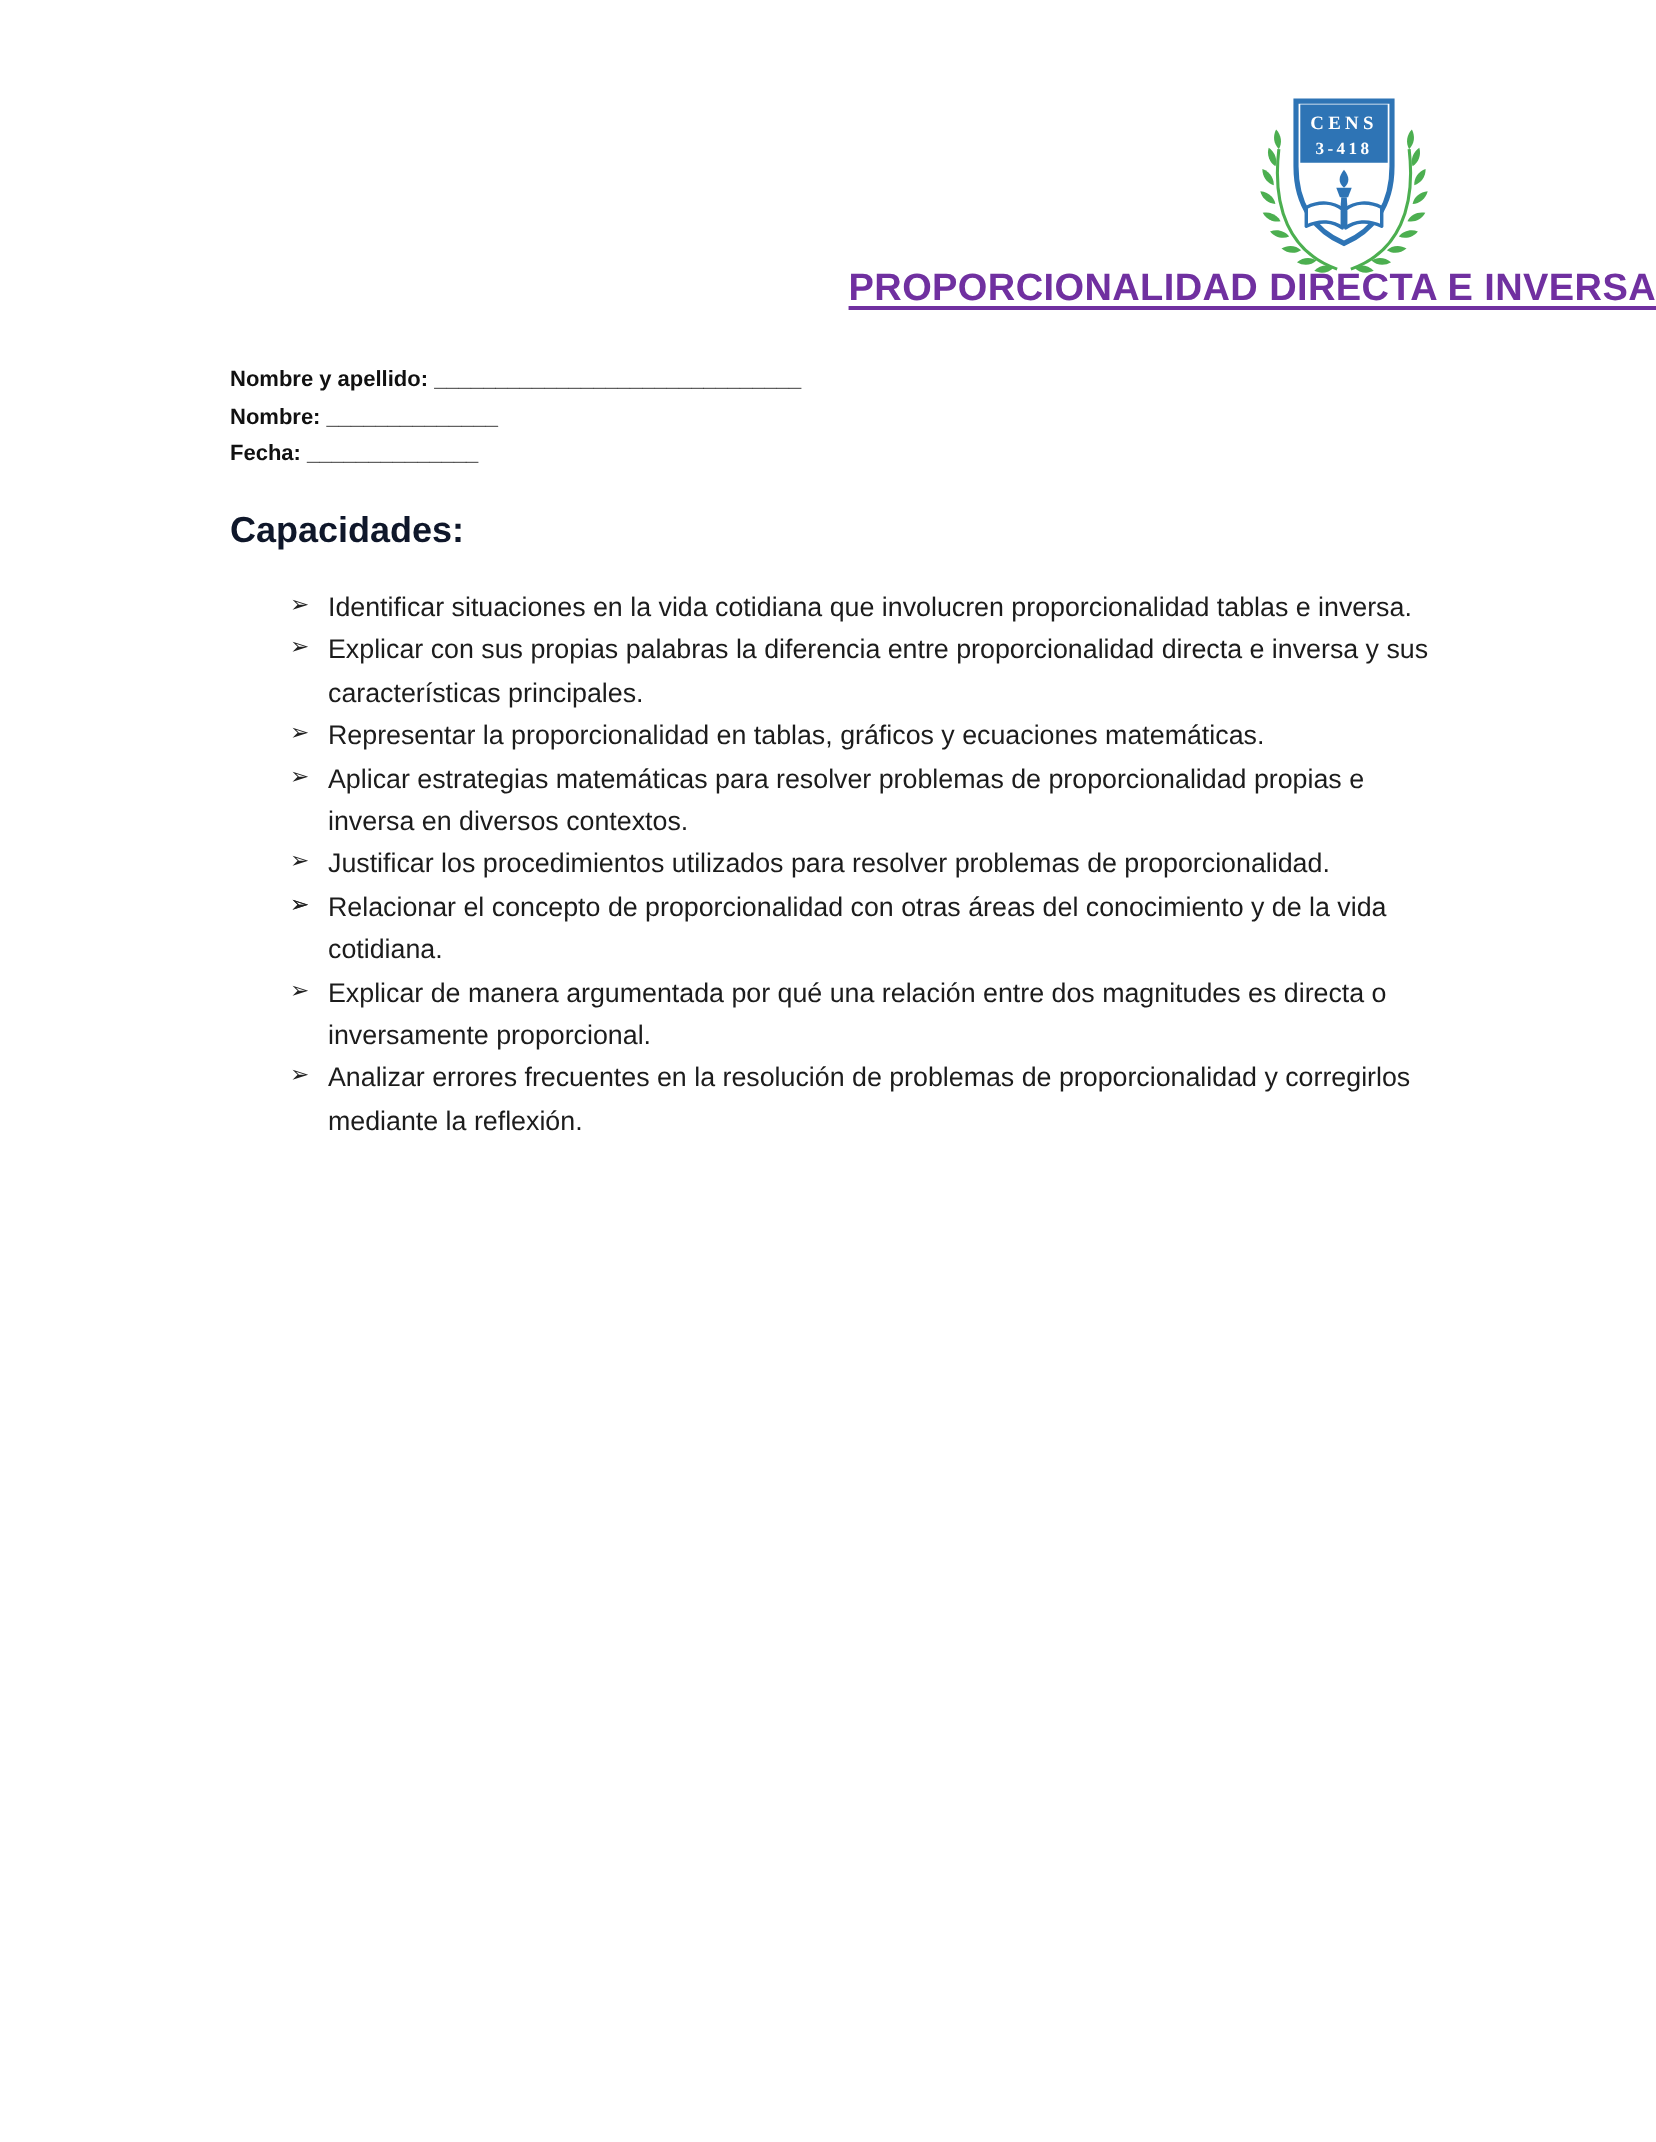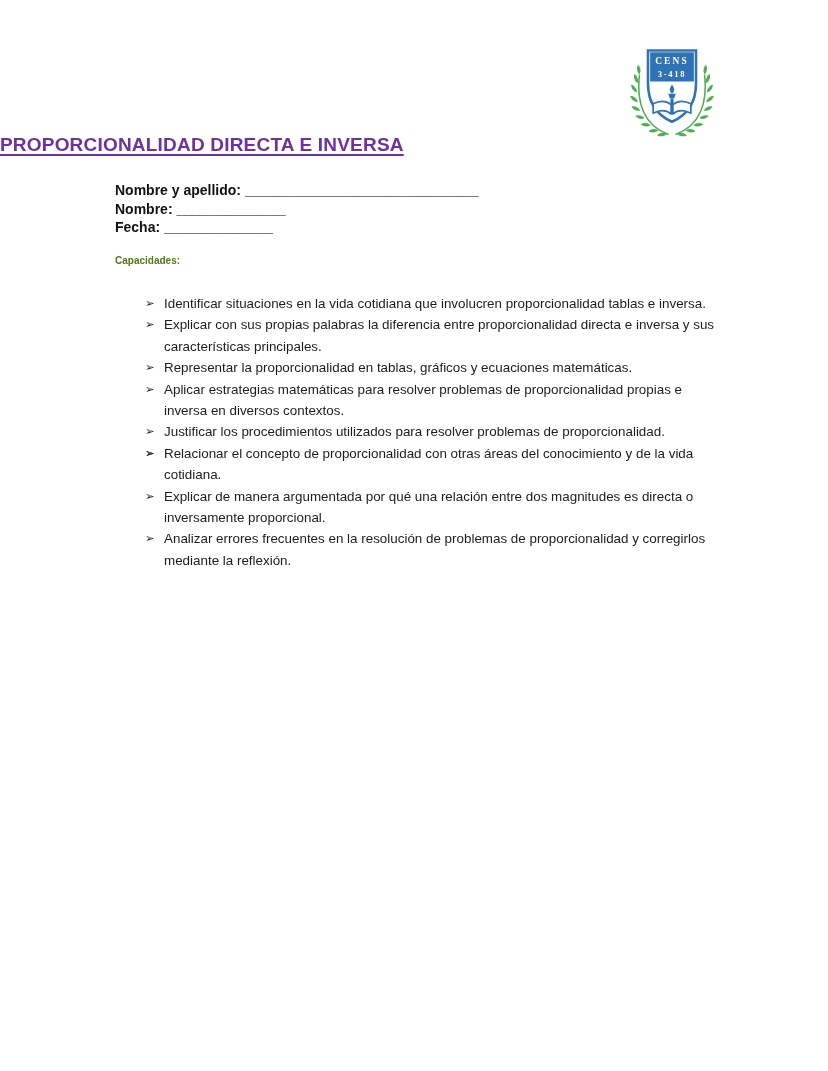--- a/index.html
+++ b/index.html
@@ -7,35 +7,35 @@
     width:828px;height:1071px;position:relative;overflow:hidden;
     background:#ffffff;
     font-family:"Liberation Sans","DejaVu Sans",sans-serif;
     color:#1f1f1f;
     -webkit-font-smoothing:antialiased;
   }
   .logo{
     position:absolute;left:628px;top:42px;width:88px;height:96px;
   }
   .doc-title{
-    position:absolute;left:0;top:134px;width:828px;text-align:left;
+    position:absolute;left:0;top:134px;width:828px;text-align:right;
     font-size:19px;font-weight:bold;letter-spacing:.2px;
     color:#7030a0;
     text-decoration:underline;
     text-decoration-thickness:2px;
     text-underline-offset:3px;
   }
   .fields{
     position:absolute;left:115px;top:181px;width:600px;
-    font-size:14px;font-weight:bold;line-height:18.6px;color:#111;
+    font-size:11px;font-weight:bold;line-height:18.6px;color:#111;
   }
   .fields .blank{font-weight:bold;letter-spacing:0;}
   .section-heading{
     position:absolute;left:115px;top:255px;
-    font-size:10px;font-weight:bold;color:#4d7c0f;
+    font-size:18px;font-weight:bold;color:#0f172a;
   }
   .cap-list{
     position:absolute;left:145px;top:293px;width:572px;
     font-size:13.4px;line-height:21.4px;color:#1c1c1c;
   }
   .cap-item{
     padding-left:19px;position:relative;
   }
   .cap-item .bullet{
     position:absolute;left:0;top:0;

